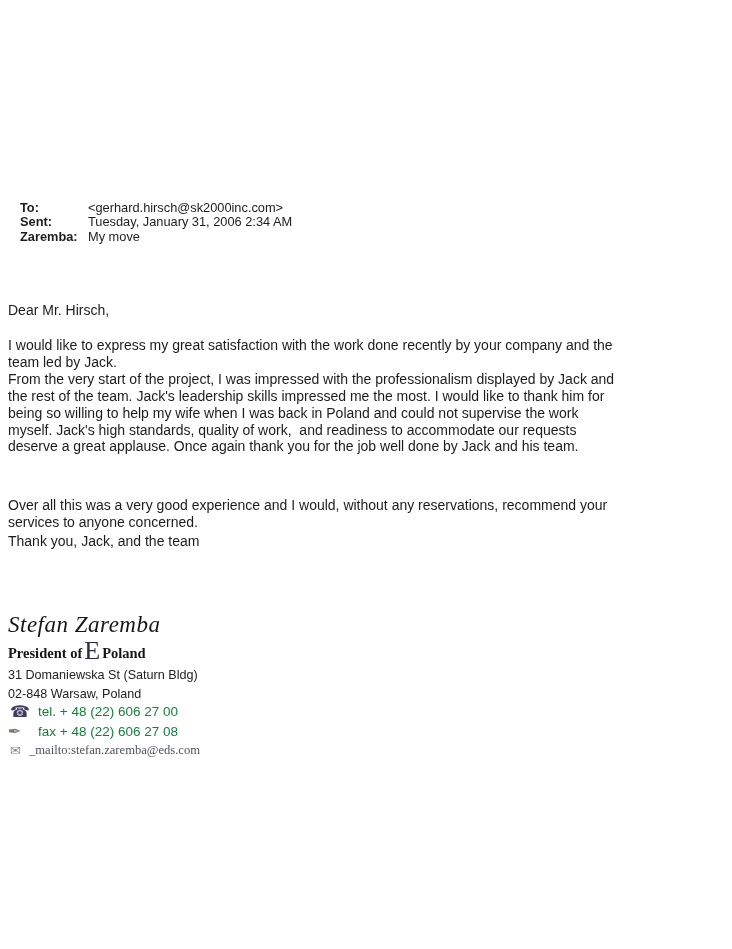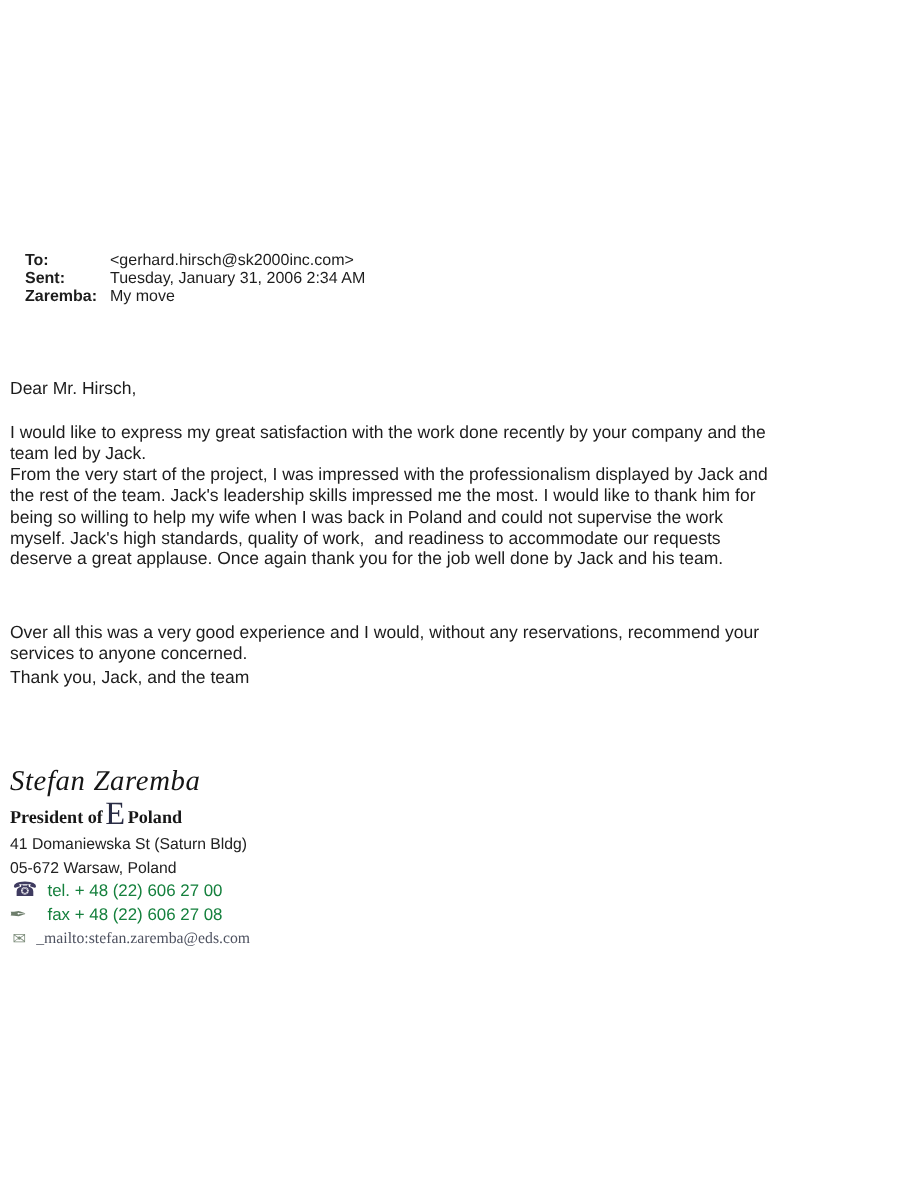--- a/index.html
+++ b/index.html
@@ -148,22 +148,22 @@
 myself. Jack's high standards, quality of work,  and readiness to accommodate our requests
 deserve a great applause. Once again thank you for the job well done by Jack and his team.</div>
   <div class="bodytext para2">Over all this was a very good experience and I would, without any reservations, recommend your
 services to anyone concerned.</div>
   <div class="bodytext closing">Thank you, Jack, and the team</div>
 
   <div class="sig-name">Stefan Zaremba</div>
 
   <div class="sig-title"><span>President of</span><span class="logo-e">E</span><span>Poland</span></div>
 
-  <div class="sig-addr addr1">41 Domaniewska St (Saturn Bldg)</div>
-  <div class="sig-addr addr2">05-672 Warsaw, Poland</div>
+  <div class="sig-addr addr1">31 Domaniewska St (Saturn Bldg)</div>
+  <div class="sig-addr addr2">02-848 Warsaw, Poland</div>
 
   <div class="contact-row tel-row">
     <span class="icon">☎</span>
     <span class="ctext">tel. + 48 (22) 606 27 00</span>
   </div>
 
   <div class="contact-row fax-row">
     <span class="icon">✒</span>
     <span class="ctext">fax + 48 (22) 606 27 08</span>
   </div>

